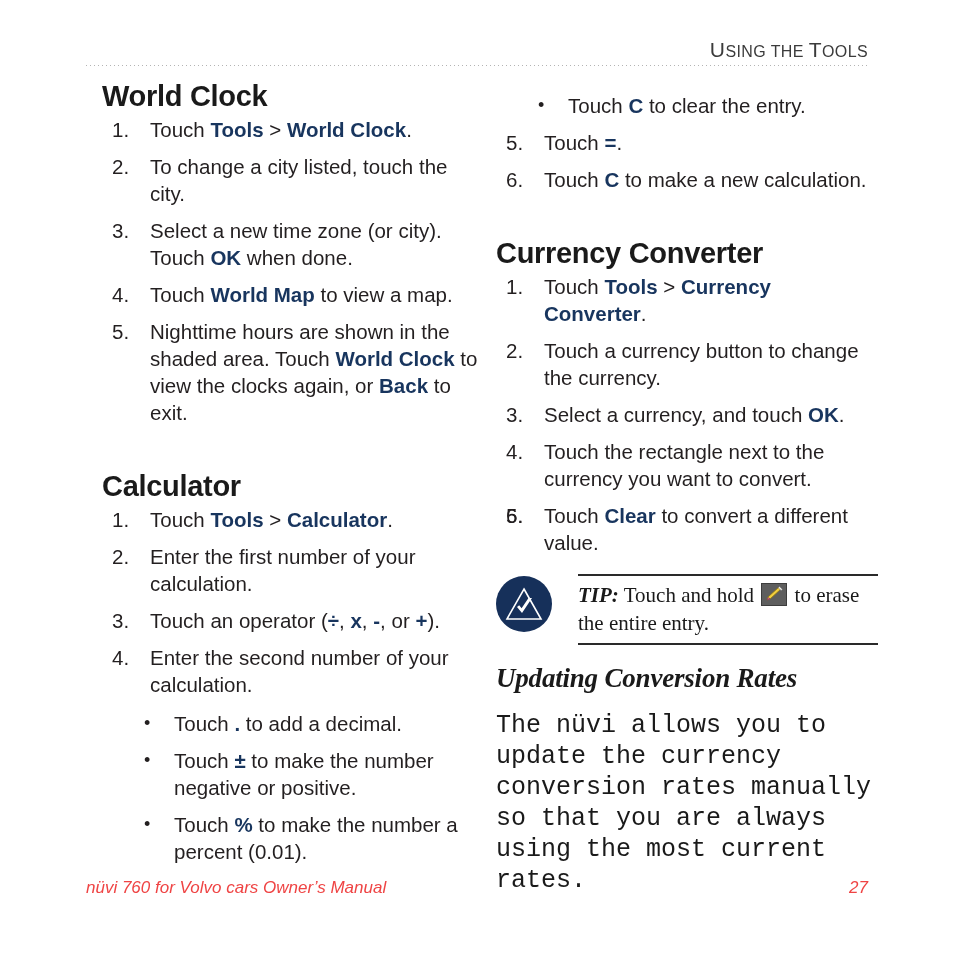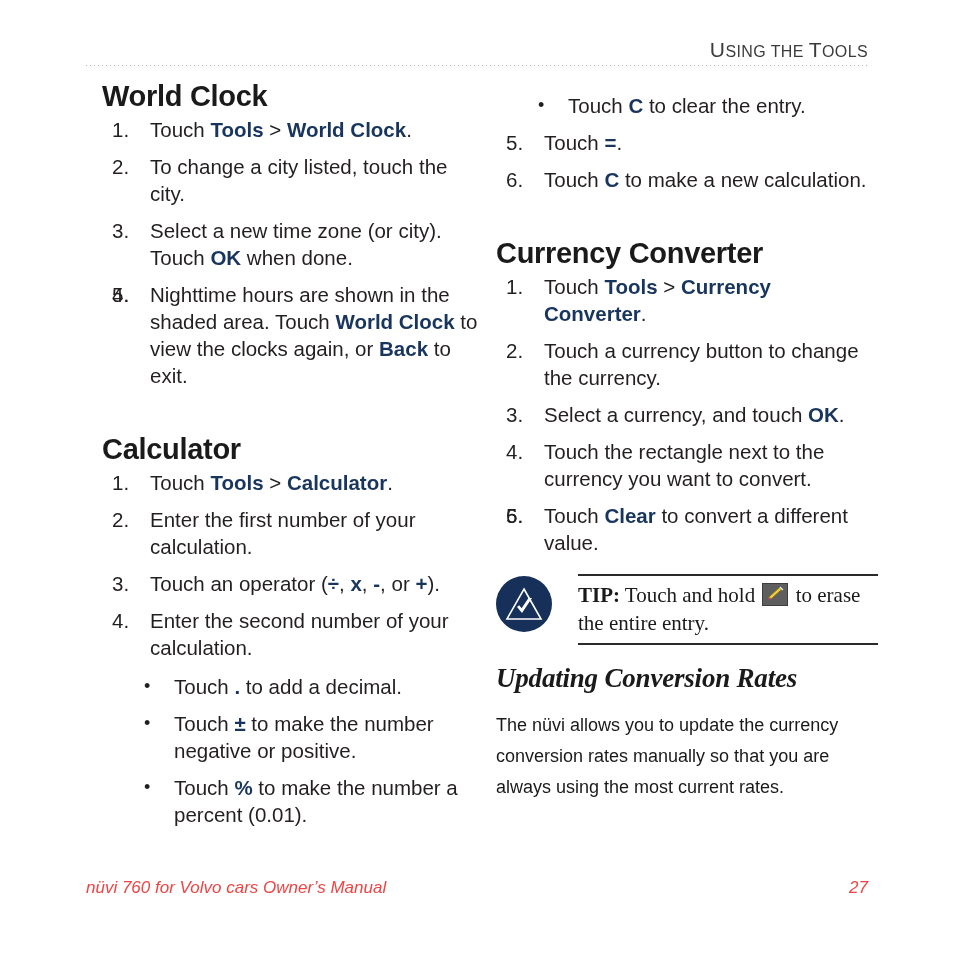--- a/index.html
+++ b/index.html
@@ -145,37 +145,37 @@
   .tip-body {
     margin-left: 82px;
     border-top: 2px solid #2a2a2a;
     border-bottom: 2px solid #2a2a2a;
     padding: 5px 0 6px 0;
     font-family: "Liberation Serif", serif;
     font-size: 21px;
     line-height: 28px;
     color: #1a1a1a;
   }
-  .tip-body b { color: #1a1a1a; }
+  .tip-body b { color: #1a1a1a; font-style: italic; }
   .eraser-icon {
     display: inline-block;
     vertical-align: -4px;
     width: 24px;
     height: 21px;
     background: #5e5e5e;
     border: 1px solid #3d3d3d;
     position: relative;
     margin: 0 2px;
   }
   .eraser-icon svg { position: absolute; left: 2px; top: 2px; }
 
   
   p.serif {
-    font-family: Liberation Sans, sans-serif;
-    font-size: 18px;
+    font-family: Liberation Mono, monospace;
+    font-size: 25px;
     line-height: 31px;
     margin: 0;
     color: #1a1a1a;
   }
 
   
   .footer {
     position: absolute;
     left: 86px;
     top: 878px;
@@ -198,21 +198,21 @@
   </div>
   <div class="rule-dotted"></div>
 
   <div class="col col-left">
 
     <h2 class="sec">World Clock</h2>
     <ol class="steps">
         <li><span class="marker">1.</span><span><span>Touch </span><span class="kw">Tools</span><span> &gt; </span><span class="kw">World Clock</span><span>.</span></span></li>
         <li><span class="marker">2.</span><span><span>To change a city listed, touch the city.</span></span></li>
         <li><span class="marker">3.</span><span><span>Select a new time zone (or city). Touch </span><span class="kw">OK</span><span> when done.</span></span></li>
-        <li><span class="marker">4.</span></li>
+        <li><span class="marker">4.</span><span><span>Touch </span><span class="kw">World Map</span><span> to view a map.</span></span></li>
         <li><span class="marker">5.</span><span><span>Nighttime hours are shown in the shaded area. Touch </span><span class="kw">World Clock</span><span> to view the clocks again, or </span><span class="kw">Back</span><span> to exit.</span></span></li>
       </ol>
 
     <div class="gap-lg"></div>
 
     <h2 class="sec">Calculator</h2>
     <ol class="steps">
         <li><span class="marker">1.</span><span><span>Touch </span><span class="kw">Tools</span><span> &gt; </span><span class="kw">Calculator</span><span>.</span></span></li>
         <li><span class="marker">2.</span><span><span>Enter the first number of your calculation.</span></span></li>
         <li><span class="marker">3.</span><span><span>Touch an operator (</span><span class="kw">÷</span><span>, </span><span class="kw">x</span><span>, </span><span class="kw">-</span><span>, or </span><span class="kw">+</span><span>).</span></span></li>

